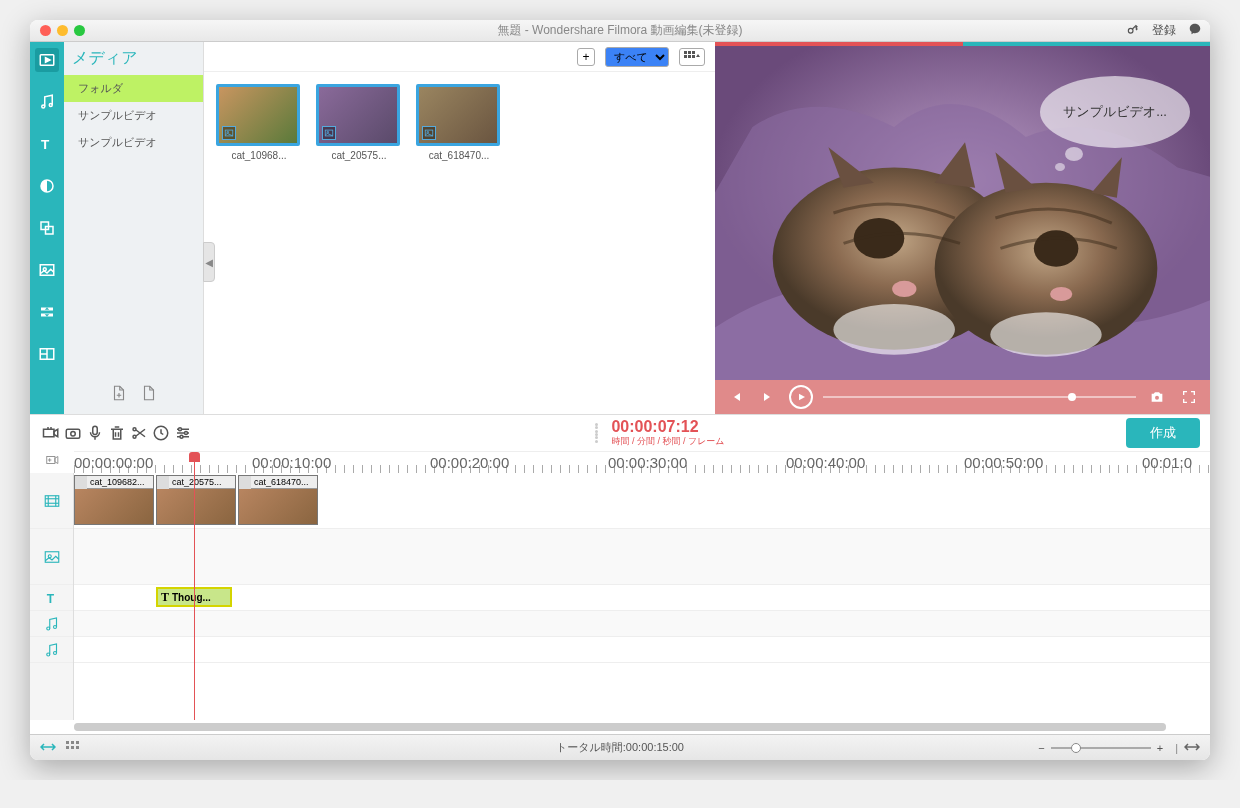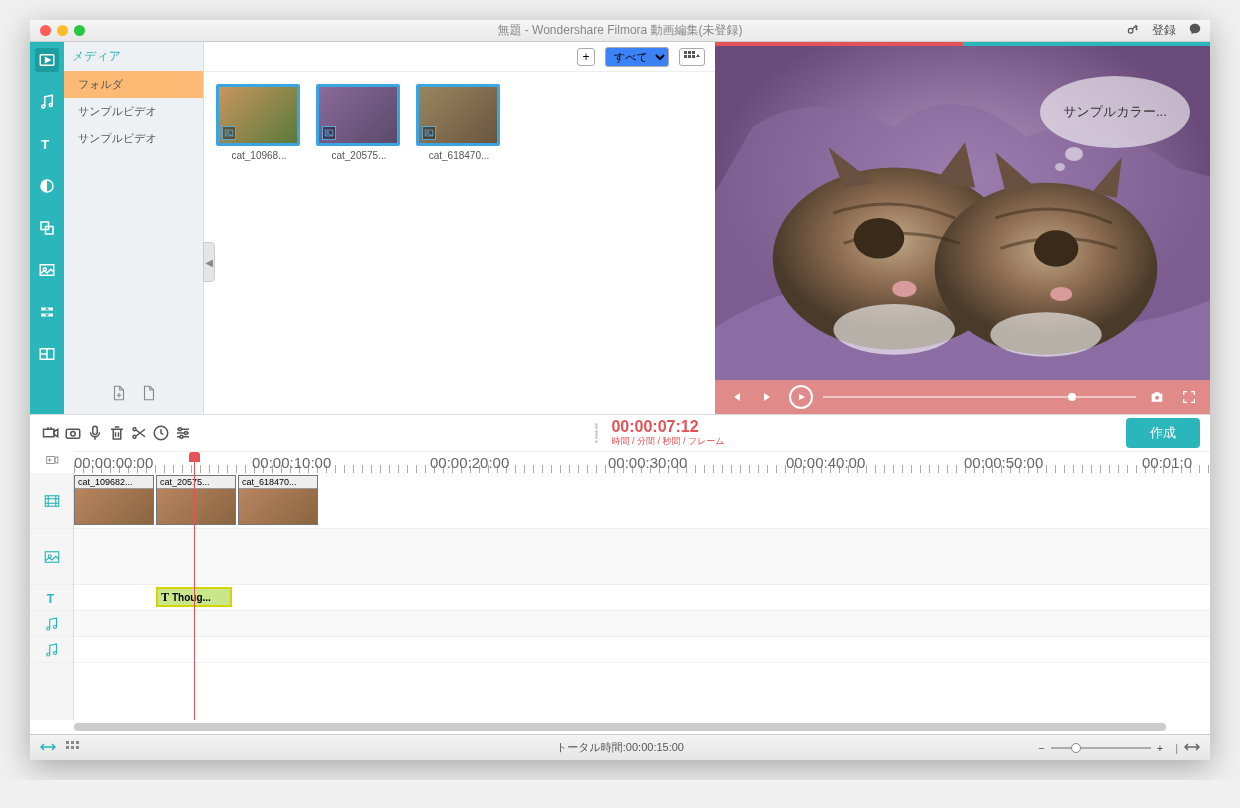--- a/index.html
+++ b/index.html
@@ -1,36 +1,36 @@
 <!DOCTYPE html>
 <html><head>
 <meta charset="utf-8">
 <style>
 * { box-sizing: border-box; margin: 0; padding: 0; font-family: "Helvetica Neue", Arial, sans-serif; }
 body { background: #f0f0f0; display: flex; justify-content: center; padding: 20px; }
-.window { width: 1180px; height: 740px; background: #fff; border-radius: 0; box-shadow: 0 8px 30px rgba(0,0,0,0.3); overflow: hidden; display: flex; flex-direction: column; }
+.window { width: 1180px; height: 740px; background: #fff; border-radius: 8px; box-shadow: 0 8px 30px rgba(0,0,0,0.3); overflow: hidden; display: flex; flex-direction: column; }
 
 .titlebar { height: 22px; background: linear-gradient(#f6f6f6,#e8e8e8); display: flex; align-items: center; position: relative; border-bottom: 1px solid #ccc; }
 .traffic { display: flex; gap: 6px; padding-left: 10px; }
 .dot { width: 11px; height: 11px; border-radius: 50%; }
 .dot.r { background: #ff5f57; } .dot.y { background: #febc2e; } .dot.g { background: #28c840; }
 .title { position: absolute; left: 0; right: 0; text-align: center; font-size: 12px; color: #888; pointer-events: none; }
 .title-right { position: absolute; right: 8px; display: flex; gap: 12px; color: #555; font-size: 12px; align-items: center; }
 .title-right svg { width: 14px; height: 14px; }
 
 .top { flex: 1; display: flex; min-height: 0; }
 .sidebar { width: 34px; background: #2ab6bb; display: flex; flex-direction: column; align-items: center; padding-top: 6px; gap: 18px; }
 .sidebar .ico { width: 24px; height: 24px; color: #fff; display: flex; align-items: center; justify-content: center; cursor: pointer; }
 .sidebar .ico.active { background: #1a9ca1; border-radius: 3px; }
 .sidebar svg { width: 18px; height: 18px; }
 
 .media-tree { width: 140px; background: #eef1f3; border-right: 1px solid #ddd; display: flex; flex-direction: column; }
-.media-header { color: #2ab6bb; font-size: 12px; padding: 6px 8px; }
+.media-header { color: #2ab6bb; font-size: 16px; padding: 6px 8px; }
 .media-item { font-size: 11px; color: #555; padding: 6px 14px; cursor: pointer; }
-.media-item.sel { background: #fdba74; }
+.media-item.sel { background: #bef264; }
 .media-footer { margin-top: auto; display: flex; gap: 12px; padding: 8px; justify-content: center; }
 .media-footer svg { width: 18px; height: 18px; stroke: #888; }
 
 .main { flex: 1; display: flex; position: relative; }
 .collapse-handle { position: absolute; left: -1px; top: 200px; width: 12px; height: 40px; background: #e5e5e5; border: 1px solid #ccc; border-radius: 0 4px 4px 0; display: flex; align-items: center; justify-content: center; font-size: 10px; color: #888; cursor: pointer; }
 
 .library { flex: 1; display: flex; flex-direction: column; }
 .lib-toolbar { height: 30px; display: flex; align-items: center; justify-content: flex-end; gap: 10px; padding: 0 10px; border-bottom: 1px solid #eee; }
 .lib-toolbar .add-btn { width: 18px; height: 18px; border: 1px solid #aaa; border-radius: 3px; display: flex; align-items: center; justify-content: center; font-size: 12px; cursor: pointer; }
 .lib-toolbar select { font-size: 11px; height: 20px; border: 1px solid #aaa; border-radius: 3px; background: #3b82f6; padding: 0 4px; }
@@ -85,21 +85,21 @@
 .track-gutter { width: 44px; background: #f5f5f5; border-right: 1px solid #ddd; }
 .track-gutter .trow { height: 56px; display: flex; align-items: center; justify-content: center; color: #2ab6bb; border-bottom: 1px solid #eee; }
 .track-gutter .trow.small { height: 26px; }
 .track-gutter svg { width: 18px; height: 18px; }
 .track-area { flex: 1; position: relative; }
 .track-area .trow { height: 56px; border-bottom: 1px solid #eee; position: relative; }
 .track-area .trow.small { height: 26px; }
 .track-area .trow.alt { background: #f9f9f9; }
 
 .clip { position: absolute; top: 2px; height: 50px; border: 1px solid #777; background: #ddd; display: flex; flex-direction: column; overflow: hidden; }
-.clip-label { font-size: 9px; background: #eee; padding: 1px 3px; white-space: nowrap; overflow: hidden; text-overflow: ellipsis; border-bottom: 1px solid #999; }
+.clip-label { font-size: 9px; background: #eee; padding: 1px 3px; white-space: nowrap; overflow: hidden; text-overflow: ellipsis; border-bottom: 1px solid #999; margin-left: 12px; }
 .clip-body { flex: 1; background: linear-gradient(135deg,#b88560,#8a6540); }
 
 .text-clip { position: absolute; top: 2px; height: 20px; background: #c8e68a; border: 2px solid #d4d400; display: flex; align-items: center; padding: 0 3px; gap: 3px; font-size: 10px; font-weight: bold; overflow: hidden; }
 .text-clip .T { font-family: serif; font-size: 12px; }
 
 .tl-playhead { position: absolute; top: 0; bottom: 0; width: 1px; background: #e35256; z-index: 5; }
 
 .tl-scroll { height: 14px; display: flex; align-items: center; padding: 0 44px 0 44px; }
 .tl-scroll .bar { flex: 1; height: 8px; background: #eee; border-radius: 4px; position: relative; }
 .tl-scroll .bar .th { position: absolute; left: 0; width: 100%; height: 8px; background: #ccc; border-radius: 4px; }
@@ -295,21 +295,21 @@
             <path d="M290 145 L280 105 L320 140 Z" fill="#6a5040"></path>
             <path d="M375 145 L405 110 L400 150 Z" fill="#6a5040"></path>
             <ellipse cx="190" cy="240" rx="12" ry="8" fill="#d89a9a"></ellipse>
             <ellipse cx="345" cy="245" rx="11" ry="7" fill="#d89a9a"></ellipse>
             <path d="M120 165 Q180 145 240 170 M130 195 Q185 175 245 195 M280 170 Q340 150 395 175 M285 200 Q345 180 400 200" stroke="#3a2a1a" stroke-width="3" fill="none" opacity="0.5"></path>
             <ellipse cx="180" cy="280" rx="60" ry="25" fill="#fff" opacity="0.6"></ellipse>
             <ellipse cx="330" cy="285" rx="55" ry="22" fill="#fff" opacity="0.6"></ellipse>
           </svg>
           <div class="thought-bubble">
             <div class="bubble-main">
-                <span>サンプルカラー...</span>
+                <span>サンプルビデオ...</span>
               </div>
             <div class="bubble-s1"></div>
               <div class="bubble-s2"></div>
           </div>
         </div>
         <div class="controls">
           <div class="pbtn">
               <svg viewBox="0 0 24 24" fill="currentColor">
                 <path d="M6 6v12M18 6l-9 6 9 6z"></path>
               </svg>

